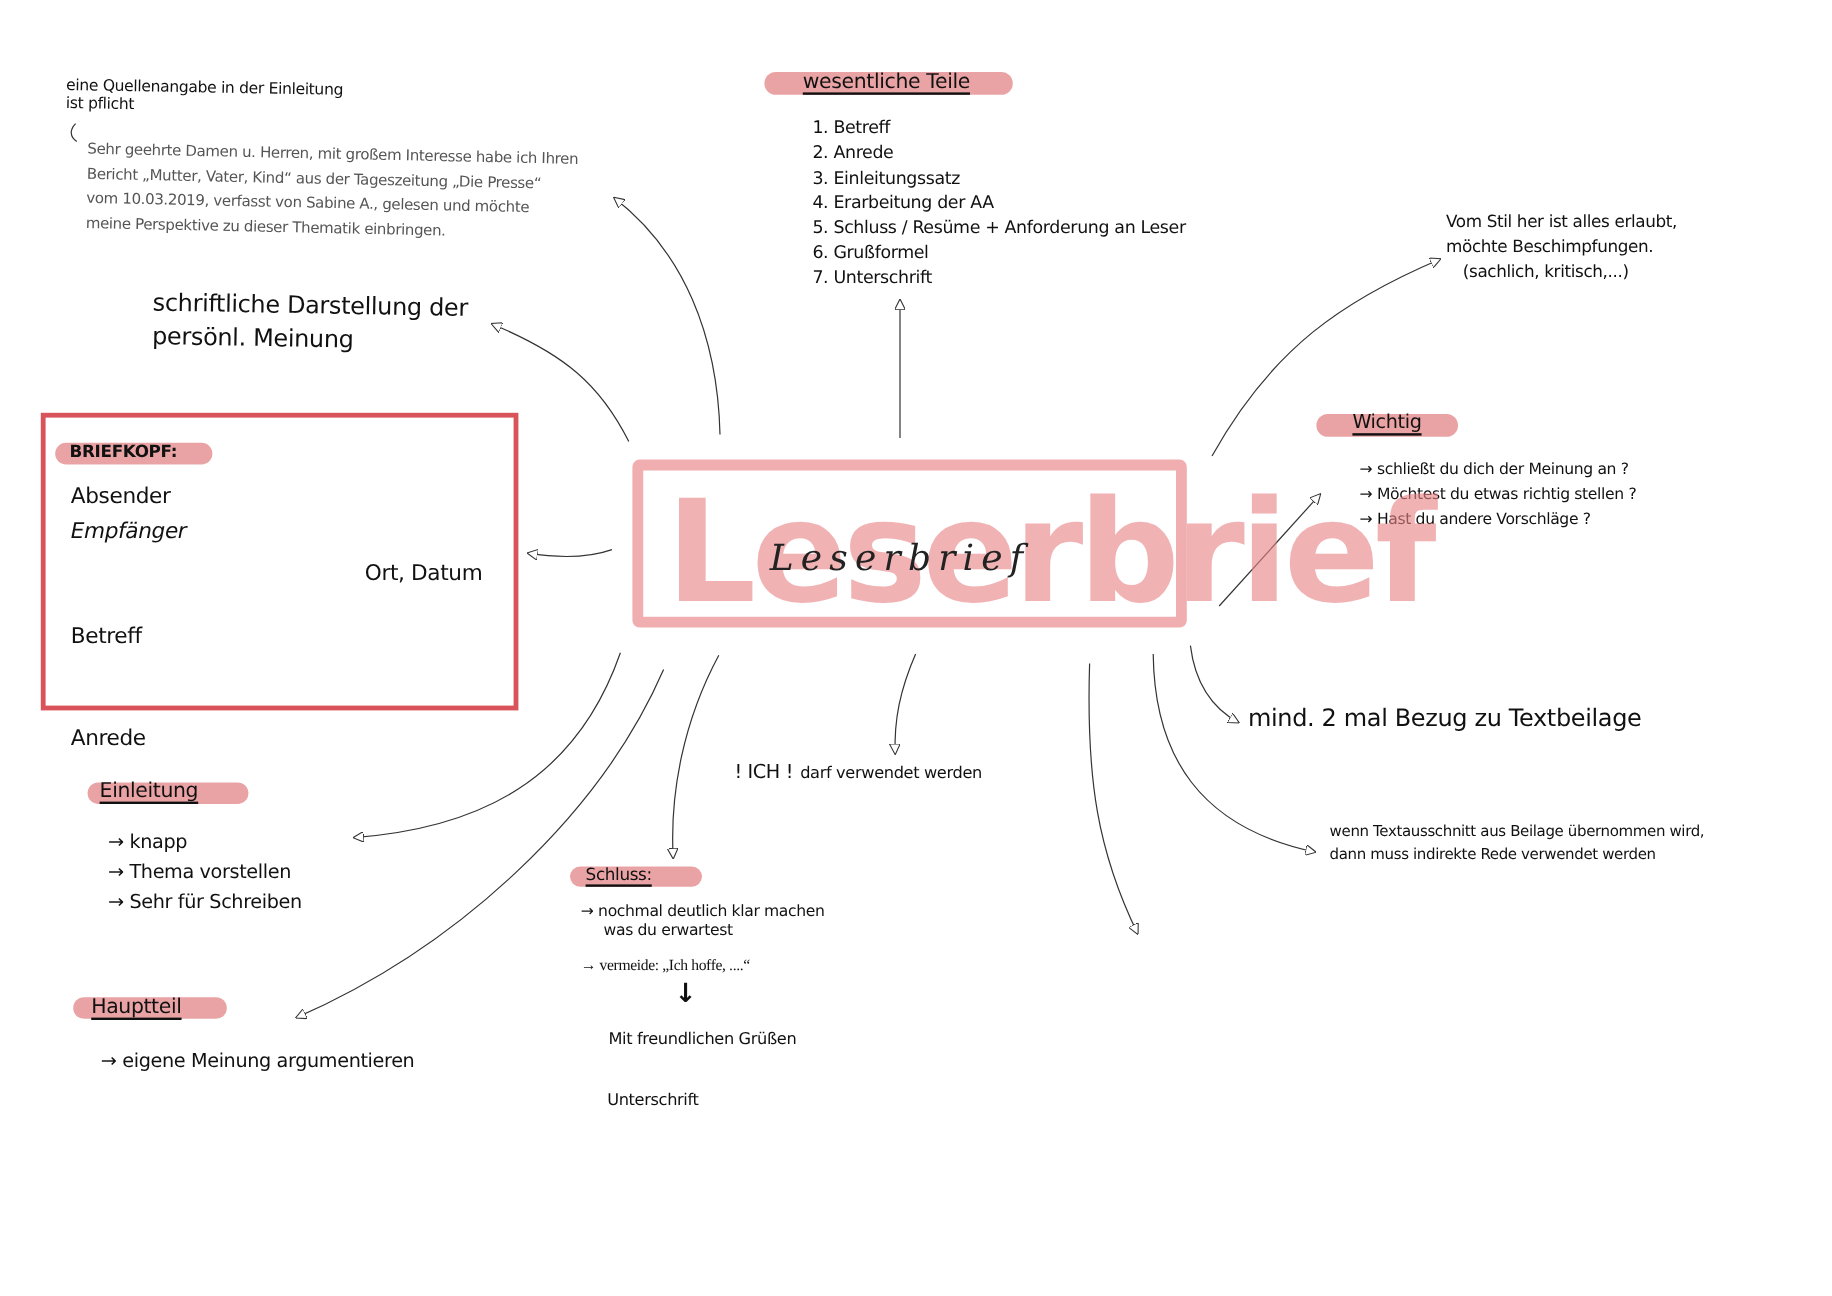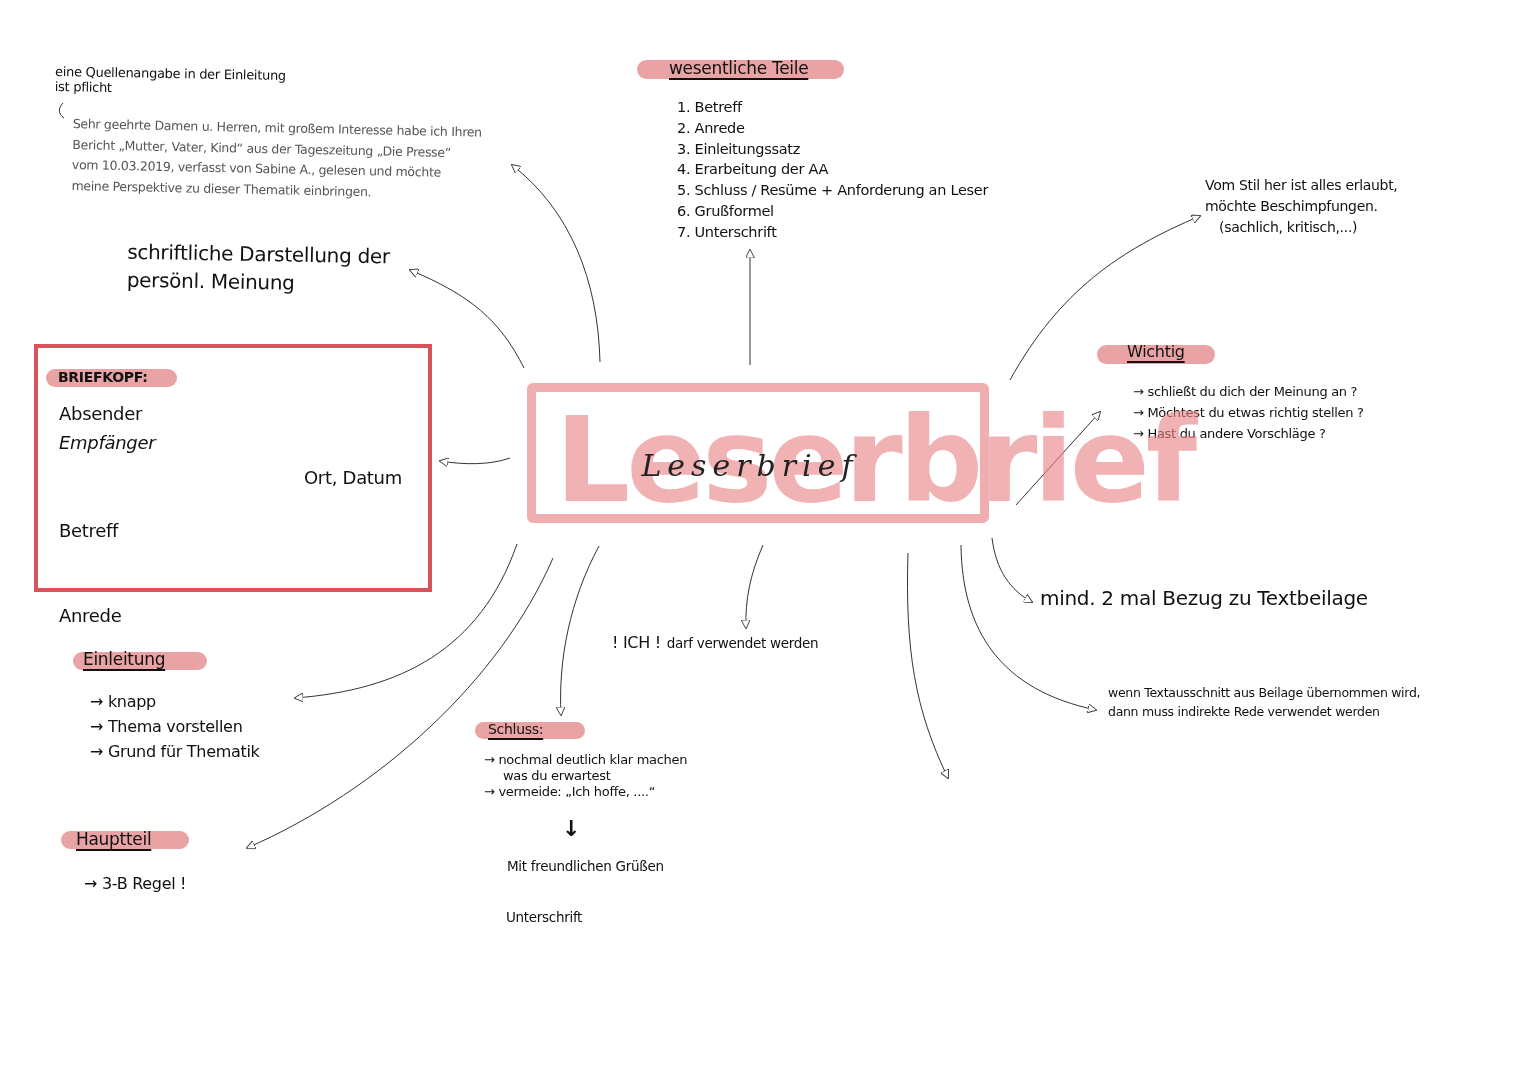--- a/index.html
+++ b/index.html
@@ -118,35 +118,35 @@
 <div class="abs hand" style="left:59px; top:432px; font-size:18px;font-style:italic;">Empfänger</div>
 <div class="abs hand" style="left:304px; top:467px; font-size:18px;">Ort, Datum</div>
 <div class="abs hand" style="left:59px; top:520px; font-size:18px;">Betreff</div>
 <div class="abs hand" style="left:59px; top:561px; font-size:18px;margin-top:44px;">Anrede</div>
 
 <div class="pill" style="left:73px; top:652px; width:134px; height:18px;"></div>
 <div class="heading hand" style="left:83px; top:649px; font-size:17px;">Einleitung</div>
 <ul class="list hand" style="left:79px; top:678px; font-size:16px; line-height:25px;">
   <li>→ knapp</li>
   <li>→ Thema vorstellen</li>
-  <li>→ Grund für Thematik</li>
+  <li>→ Sehr für Schreiben</li>
 </ul>
 
 <div class="pill" style="left:61px; top:831px; width:128px; height:18px;"></div>
 <div class="heading hand" style="left:76px; top:829px; font-size:17px;">Hauptteil</div>
 <ul class="list hand" style="left:73px; top:860px; font-size:16px; line-height:26px;">
-  <li>→ 3-B Regel !</li>
+  <li>→ eigene Meinung argumentieren</li>
 </ul>
 
 <div class="pill" style="left:475px; top:722px; width:110px; height:17px;"></div>
 <div class="heading hand" style="left:488px; top:721px; font-size:14px;">Schluss:</div>
 <div class="abs hand" style="left:484px; top:752px; font-size:13px; line-height:16px;">
   <div>→ nochmal deutlich klar machen</div>
   <div style="padding-left:19px;">was du erwartest</div>
-  <div style="">→ vermeide: „Ich hoffe, ....“</div>
+  <div style="margin-top:12px;font-family:Liberation Serif, serif;">→ vermeide: „Ich hoffe, ....“</div>
 </div>
 <div class="abs" style="left:562px; top:816px; font-size:22px; font-weight:bold;">↓</div>
 <div class="abs hand" style="left:507px; top:858px; font-size:13.5px;">Mit freundlichen Grüßen</div>
 <div class="abs hand" style="left:506px; top:909px; font-size:13.5px;">Unterschrift</div>
 
 <div class="abs hand" style="left:612px; top:633px; font-size:13.5px;text-align:right;">
   <span style="font-size:16px; margin-right:6px;">! ICH !</span><span>darf verwendet werden</span>
 </div>
 
 <div class="abs hand" style="left:1040px; top:586px; font-size:20px;">mind. 2 mal Bezug zu Textbeilage</div>

